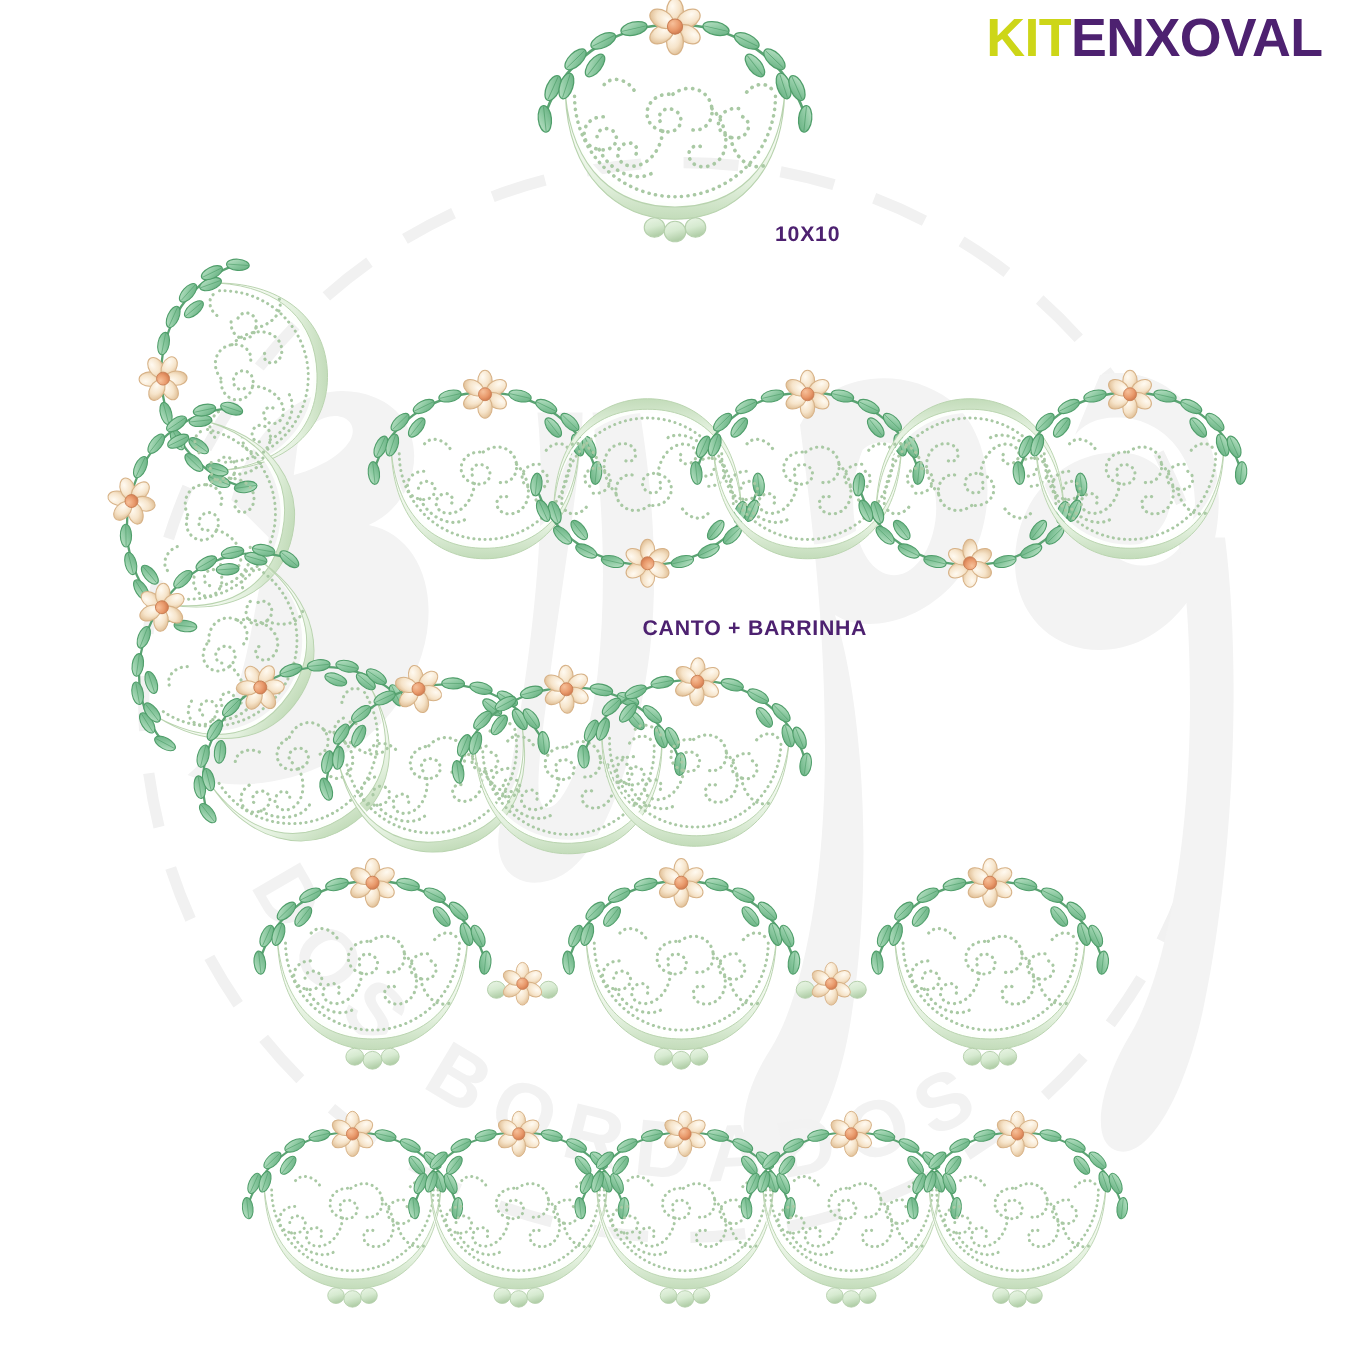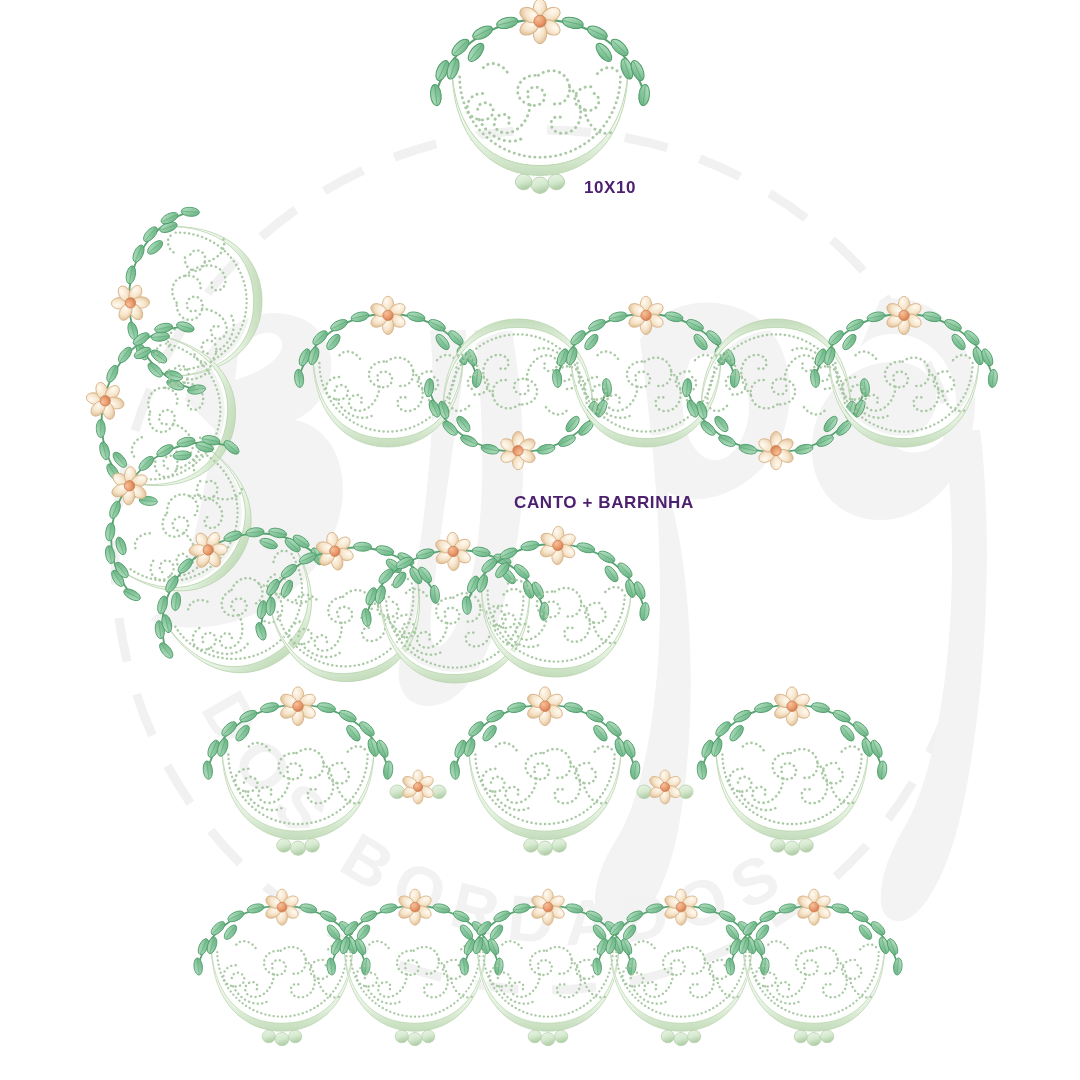--- a/index.html
+++ b/index.html
@@ -28,21 +28,21 @@
   
   .caption{
     position:absolute;
     color:#4d2170;
     font-weight:bold;
     font-size:17px;
     letter-spacing:0.6px;
     white-space:nowrap;
     font-family:"Liberation Sans", sans-serif;
   }
-  #cap-1010{left:584px;top:178px;}
+  #cap-1010{left:620px;top:178px;}
   #cap-canto{left:514px;top:493px;}
 
   .art{position:absolute;left:0;top:0;width:1080px;height:1080px;}
   svg{display:block;}
 </style>
 </head>
 <body>
 
 <div id="stage">
 
@@ -281,17 +281,20 @@
         </g>
       <g transform="translate(681,985) scale(0.66)">
           <use href="#motif"></use>
         </g>
       <g transform="translate(814,985) scale(0.66)">
           <use href="#motif"></use>
         </g>
     </g>
   </svg>
 
+  <div class="logo">
+    <span class="kit">KIT</span><span class="enx">ENXOVAL</span>
+  </div>
 
   <div class="caption" id="cap-1010">10X10</div>
   <div class="caption" id="cap-canto">CANTO + BARRINHA</div>
 
 </div>
 
 </body></html>

